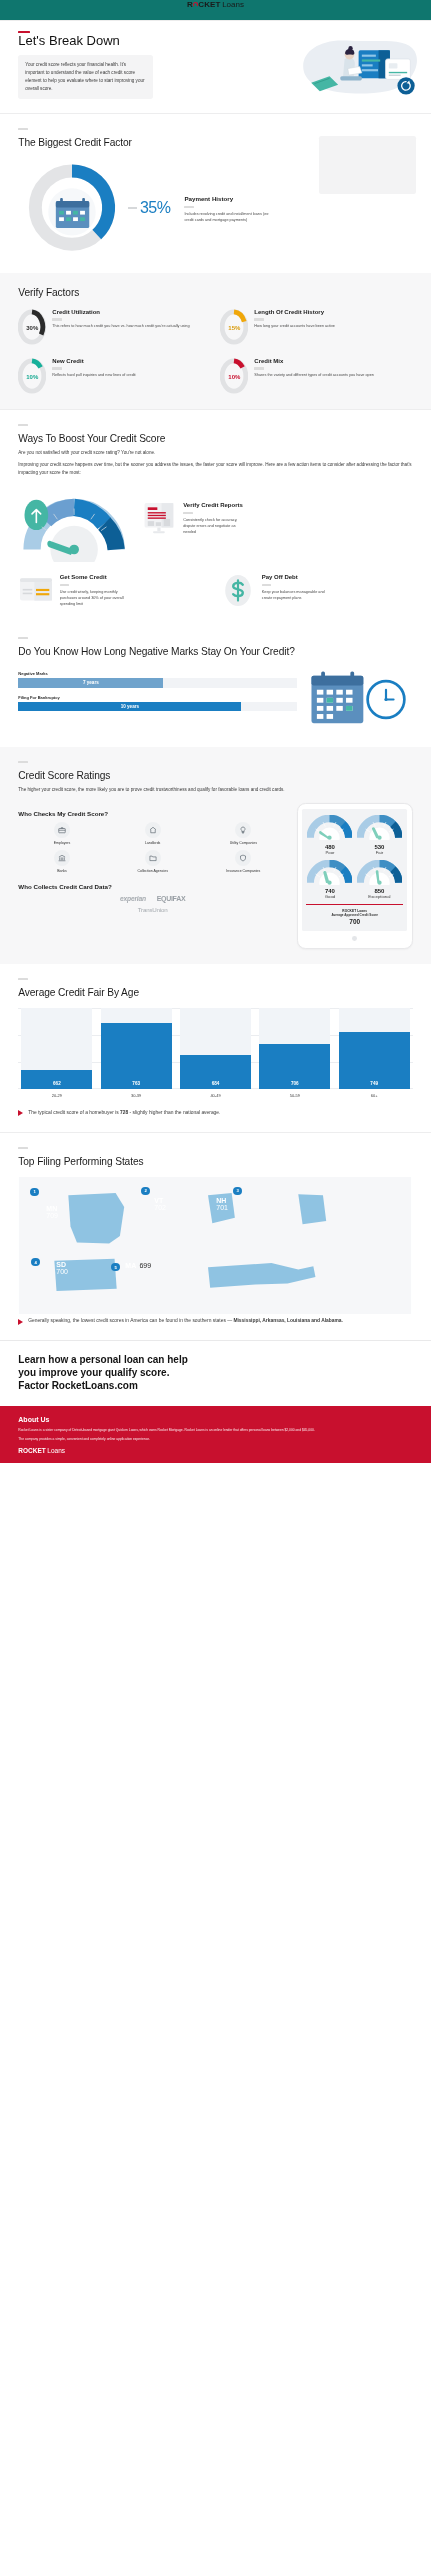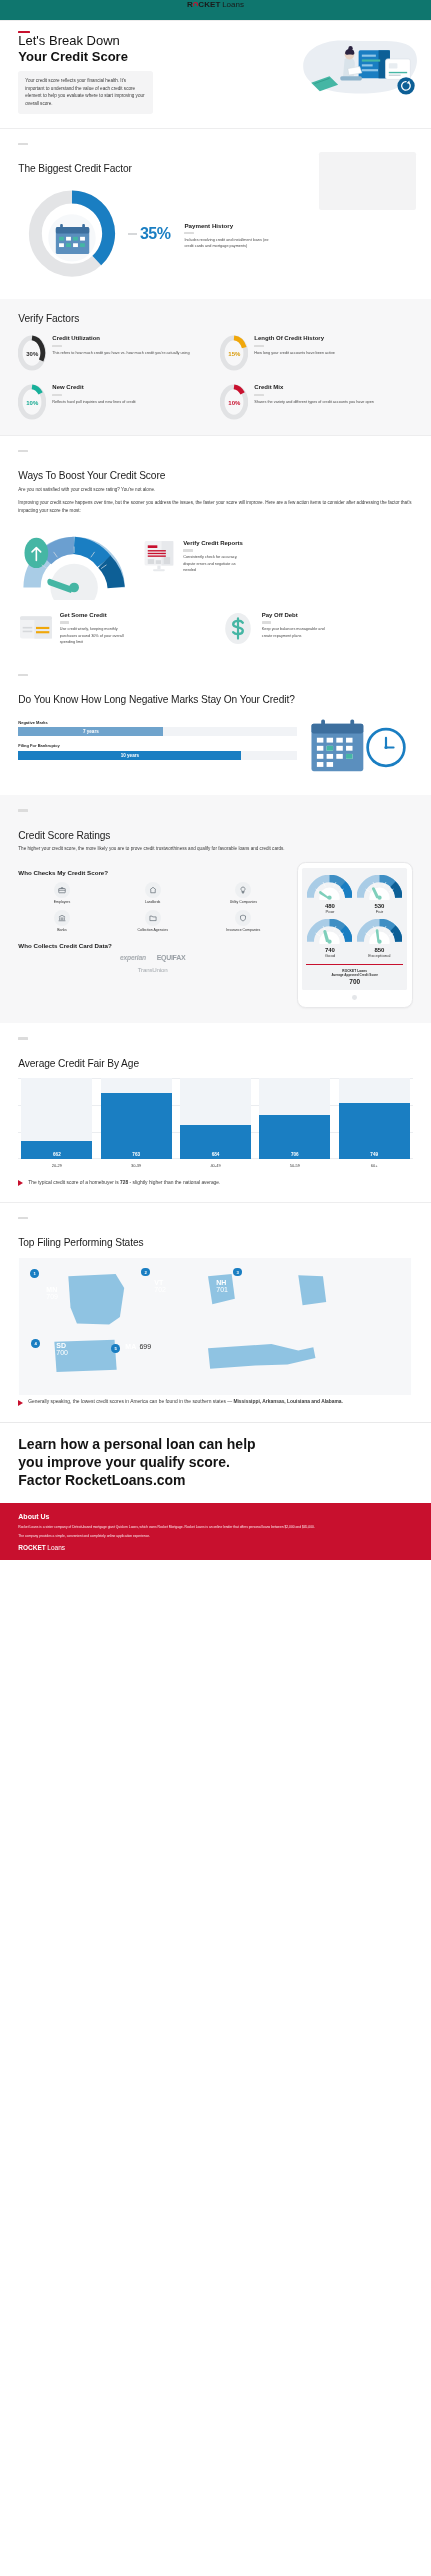--- a/index.html
+++ b/index.html
@@ -10,21 +10,21 @@
     color:#231f20;
     -webkit-font-smoothing:antialiased;
   }
   .page { width:431px; position:relative; overflow:hidden; }
 
   
   .dash { width:12px; height:2.2px; background:#c8102e; border-radius:0.5px; }
   .dash-grey { width:9.7px; height:2.2px; background:#dcdcdc; border-radius:0.5px; }
   .sec { padding:14px 18.3px 15px; position:relative; }
   .sec.alt { background:#f7f7f8; }
-  .h2 { font-size:10.2px; font-weight:400; letter-spacing:-0.1px; color:#1c1c1c; margin:18px 0 0; }
+  .h2 { font-size:10.2px; font-weight:400; letter-spacing:-0.1px; color:#1c1c1c; margin:7px 0 0; }
   .body-txt { font-size:4.6px; line-height:1.72; color:#3a3a3a; }
   .small-txt { font-size:3.8px; line-height:1.65; color:#4a4a4a; }
 
   
   .topbar {
     height:20.5px; display:flex; align-items:flex-start; justify-content:center;
     border-bottom:0.5px solid #ececec; background:#0f766e;
   }
   .logo { display:flex; align-items:baseline; gap:1.6px; font-size:8px; }
   .logo .r1 { font-weight:700; letter-spacing:0.1px; color:#1a1a1a; position:relative; }
@@ -41,21 +41,21 @@
   .hero h1 .l2 { font-weight:700; display:block; }
   .hero-card {
     margin-top:6.5px; background:#f4f4f5; border-radius:2.7px;
     padding:6px 7px; width:135px;
   }
   .hero-art { position:absolute; right:12px; top:14px; width:124px; height:64px; }
 
   
   .factor-row { display:flex; align-items:center; margin-top:9.7px; gap:5.4px; }
   .donut-wrap { position:relative; width:113px; height:100px; flex:none; }
-  .pct-big { font-size:16px; font-weight:700; color:#1a7ec2; letter-spacing:-0.5px; }
+  .pct-big { font-size:16px; font-weight:400; color:#1a7ec2; letter-spacing:-0.5px; }
   .factor-text { flex:1; padding-top:3.2px; }
   .factor-text h3 { font-size:6.2px; font-weight:700; color:#1b1b1b; }
   .ghost-card {
     position:absolute; right:15px; top:22.6px; width:97px; height:58px;
     background:#f3f3f4; border-radius:2.2px; z-index:0;
   }
 
   
   .of-grid { display:grid; grid-template-columns:1fr 1fr; gap:13px 9.7px; margin-top:10.8px; }
   .of-item { display:flex; gap:6px; align-items:flex-start; }
@@ -145,21 +145,21 @@
   .state-name { font-size:7px; font-weight:700; color:#ffffff; }
   .state-score { font-size:7px; font-weight:700; color:#ffffff; }
   .rank {
     width:8.6px; height:8.6px; border-radius:50%; background:#1a7ec2; color:#fff;
     font-size:4.3px; font-weight:700; display:flex; align-items:center; justify-content:center;
   }
   .states-note { display:flex; gap:4.9px; align-items:flex-start; margin-top:3.2px; }
 
   
   .cta { padding:12px 18.3px 14px; border-top:0.5px solid #e9e9ea; }
-  .cta h2 { font-size:14px; font-weight:700; line-height:1.3; color:#131313; }
+  .cta h2 { font-size:10px; font-weight:700; line-height:1.3; color:#131313; }
 
   
   .footer { background:#c8102e; color:#fff; padding:9.7px 18.3px 8.6px; }
   .footer h3 { font-size:7px; font-weight:700; margin-bottom:4.3px; }
   .footer p { font-size:3.3px; line-height:1.85; color:#fdeaed; margin-bottom:2.7px; }
   .footer-logo { margin-top:4.9px; display:flex; align-items:baseline; gap:1.6px; font-size:6.5px; }
   .footer-logo .f1 { font-weight:700; color:#fff; }
   .footer-logo .f2 { font-weight:400; color:#fff; }
 </style>
 </head>
@@ -171,21 +171,20 @@
     <div class="logo">
       <span class="r1"><span>R</span><span class="o"></span><span>CKET</span></span>
       <span class="r2">Loans</span>
     </div>
   </div>
 
   <div class="hero">
     <div class="dash"></div>
     <h1>
       <span>Let's Break Down</span>
-      <span class="l2">Your Credit Score</span>
     </h1>
     <div class="hero-card">
       <p class="body-txt">Your credit score reflects your financial health. It's important to understand the value of each credit score element to help you evaluate where to start improving your overall score.</p>
     </div>
     <div class="hero-art">
       <svg viewBox="0 0 230 118" width="124" height="64">
         <path d="M18 72 C4 34 44 6 96 10 C150 14 206 2 222 30 C236 56 214 96 170 104 C120 113 34 110 18 72Z" fill="#eaeef3"></path>
         <rect x="118" y="28" width="58" height="52" rx="3" fill="#1a7ec2"></rect>
         <rect x="155" y="28" width="21" height="52" rx="0" fill="#0d5f96"></rect>
         <rect x="124" y="36" width="26" height="4" fill="#8fc6e8"></rect>

